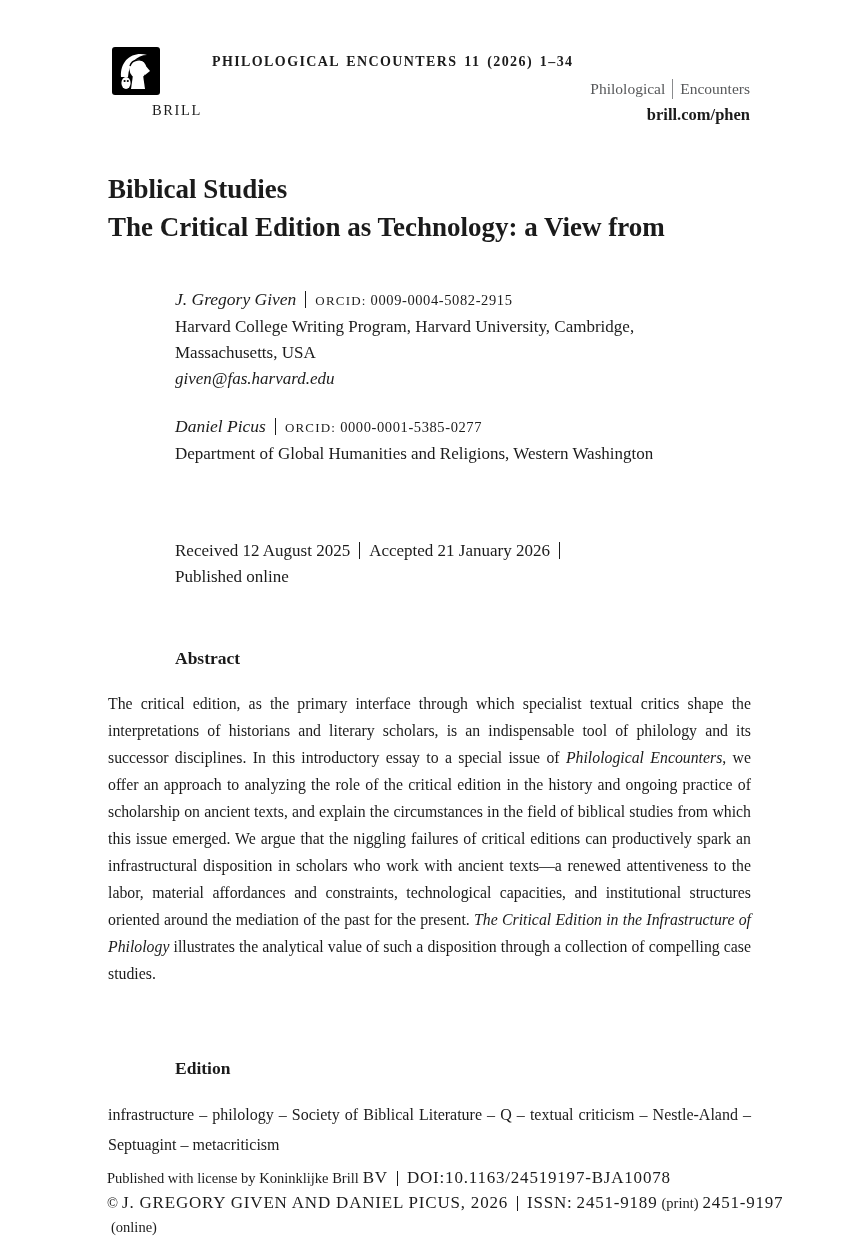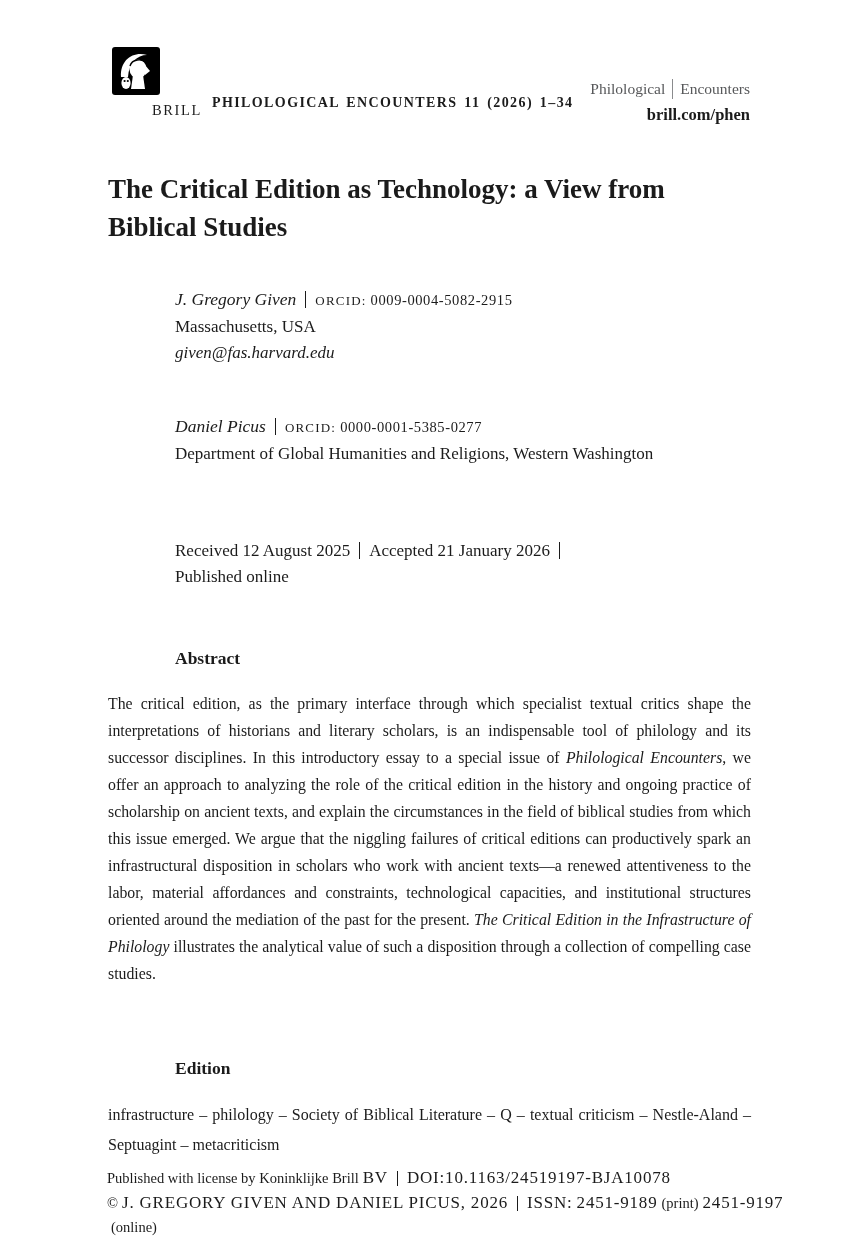--- a/index.html
+++ b/index.html
@@ -8,21 +8,21 @@
     font-family:"Liberation Serif", serif; color:#1b1b1b; overflow:hidden;
   }
 
   
   .logo-block { position:absolute; left:112px; top:47px; width:50px; }
   .logo-square svg { display:block; }
   .brill-wordmark { margin-top:7px; text-align:center; font-size:14.5px; letter-spacing:1.6px;margin-left:40px; }
 
   .journal-line {
     position:absolute; left:212px; top:54px;
-    font-size:14px; font-weight:600; letter-spacing:1.4px; word-spacing:2px;margin-top:41px;
+    font-size:14px; font-weight:600; letter-spacing:1.4px; word-spacing:2px;
   }
 
   .journal-mark { position:absolute; top:79px; right:108px; color:#57585a; font-size:15.5px; }
   .mark-divider { display:inline-block; width:1px; height:20px; background:#8a8b8d; margin:0 7px; vertical-align:-5px; }
   .journal-url { position:absolute; top:105px; right:108px; font-size:16.5px; font-weight:700;padding-left:9px; }
 
   
   .title-block { position:absolute; left:108px; top:170px; font-size:27px; line-height:38px; font-weight:700; white-space:nowrap; }
 
   
@@ -84,28 +84,29 @@
   </div>
 
   <div class="journal-line">PHILOLOGICAL ENCOUNTERS 11 (2026) 1–34</div>
 
   <div class="journal-mark">
     <span>Philological</span><span class="mark-divider"></span><span>Encounters</span>
   </div>
   <div class="journal-url">brill.com/phen</div>
 
   <div class="title-block">
+    <div>Biblical Studies</div>
     <div>The Critical Edition as Technology: a View from</div>
-    <div>Biblical Studies</div>
   </div>
 
   <div class="author-block" id="author1">
     <div>
       <span class="author-name">J. Gregory Given</span><span class="vbar"></span><span class="orcid-label">ORCID:</span><span class="spacer"></span><span class="orcid-value">0009-0004-5082-2915</span>
     </div>
+    <div>Harvard College Writing Program, Harvard University, Cambridge,</div>
     <div>Massachusetts, USA</div>
     <div class="author-email">given@fas.harvard.edu</div>
   </div>
 
   <div class="author-block" id="author2">
     <div>
       <span class="author-name">Daniel Picus</span><span class="vbar"></span><span class="orcid-label">ORCID:</span><span class="spacer"></span><span class="orcid-value">0000-0001-5385-0277</span>
     </div>
     <div>Department of Global Humanities and Religions, Western Washington</div>
   </div>

